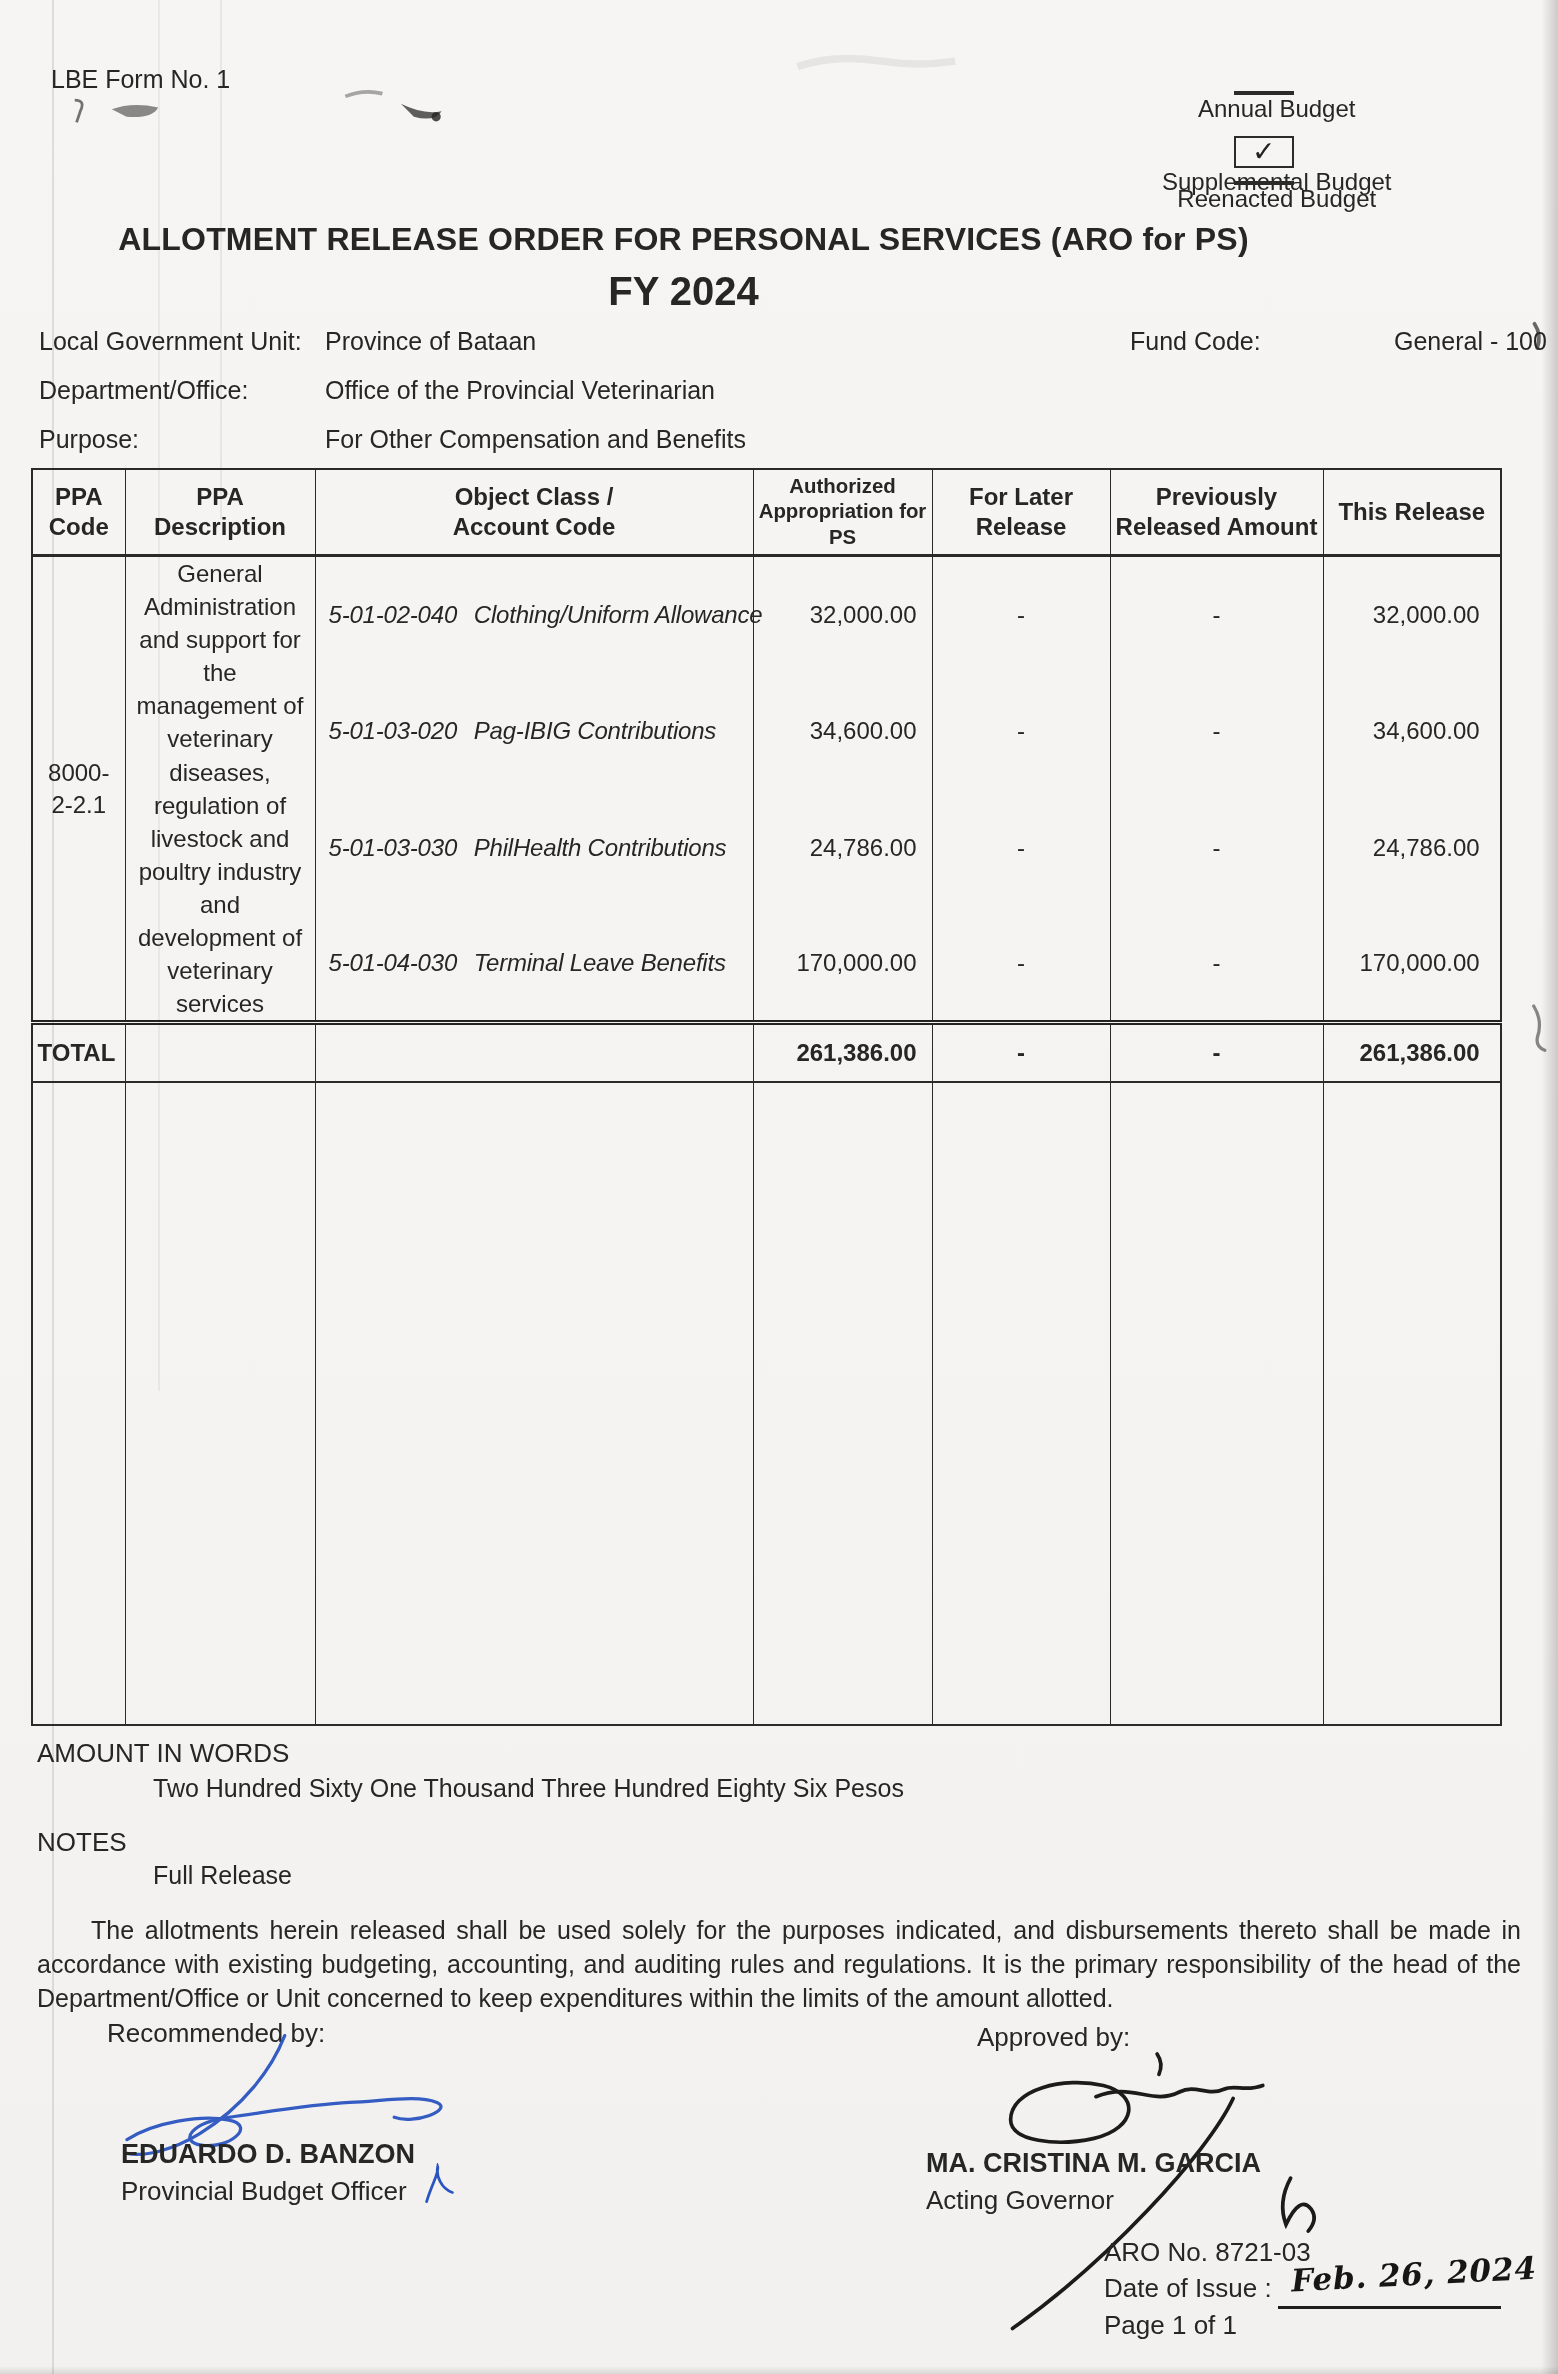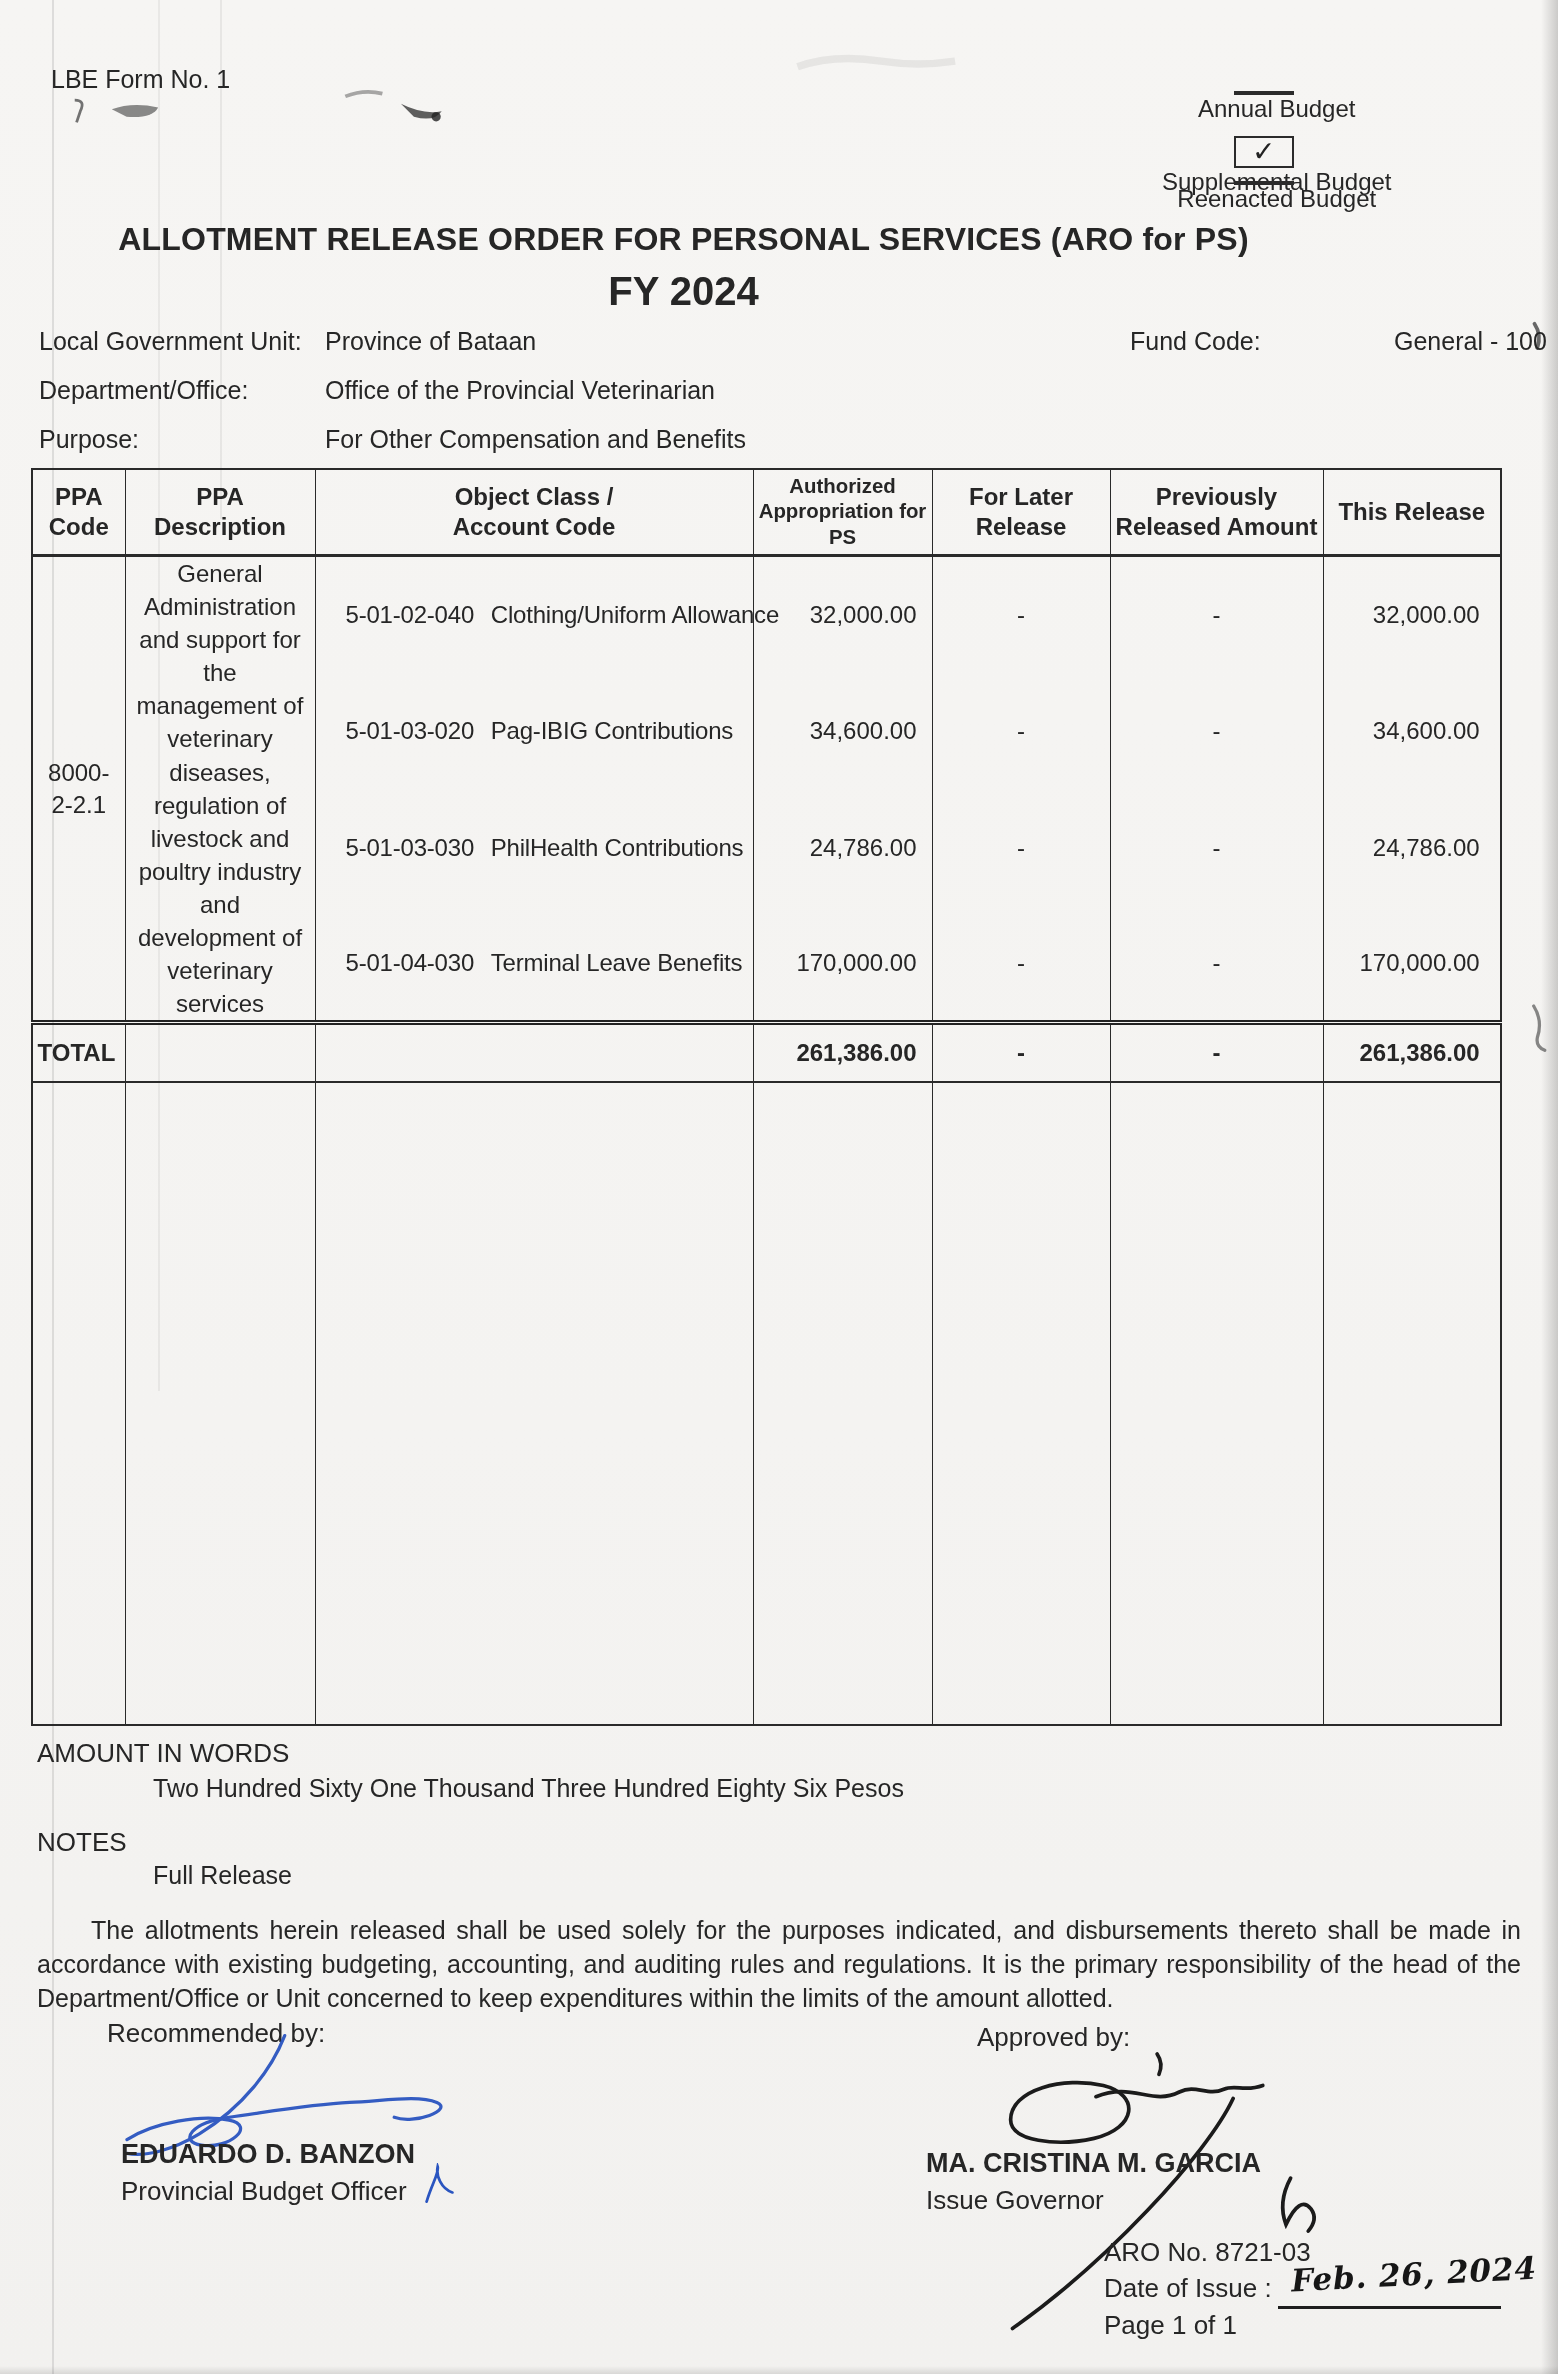--- a/index.html
+++ b/index.html
@@ -41,21 +41,21 @@
   table.aro, table.aro td, table.aro th { border:1.9px solid #2a2a2a; }
   table.aro { border-width:2.8px; }
   table.aro th { font-size:24px; font-weight:bold; vertical-align:middle; text-align:center;
                  padding:3.7px 3.7px; line-height:1.25; border-bottom-width:3.7px; }
   table.aro th.small { font-size:20.4px; }
   table.aro td { font-size:24px; vertical-align:middle; }
   .hdr-constrain { display:inline-block; max-width:209px; }
   tr.item-row td.noline { border-top:none; border-bottom:none; }
   td.ppa-code { text-align:center; line-height:1.3; padding:0 5.6px;margin-left:40px; }
   td.ppa-desc { text-align:center; line-height:1.38; padding:0 9.3px; }
-  td.acct { padding-left:30px; white-space:nowrap; font-size:23px; letter-spacing:-0.2px; }
+  td.acct { padding-left:13px; white-space:nowrap; font-size:23px; letter-spacing:-0.2px;font-style:italic; }
   td.acct .code { margin-right:16.7px; }
   td.amt   { text-align:right; padding-right:15px; }
   td.amt.last { padding-right:20.4px; }
   td.dash  { text-align:center; }
   tr.total-row td { border-top:5.6px double #222; border-bottom:2.8px solid #2a2a2a; font-weight:bold; }
   tr.total-row td.total-label { text-align:left; padding-left:4.6px; }
   tr.empty-row td { border-top:none; }
 
   .sec-label { position:absolute; font-size:26px; }
   .sec-value { position:absolute; font-size:25px; }
@@ -242,21 +242,21 @@
   <svg class="sig-svg" style="left:955px; top:2041px;" width="445" height="306" viewBox="0 0 480 330">
     <g fill="none" stroke="#1b1b1b" stroke-width="4" stroke-linecap="round">
       <path d="M218 14 q7 10 2 22"></path>
       <path d="M160 48 C118 38 60 52 60 85 C60 108 110 114 150 105 C196 94 200 58 160 48"></path>
       <path d="M152 60 C192 44 212 70 242 55 C260 46 272 60 290 52 C302 47 314 55 332 48"></path>
       <path d="M300 62 C272 122 162 240 62 310"></path>
       <path d="M362 148 q-14 26 -5 50 q15 -32 27 -17 q8 11 -3 24"></path>
     </g>
   </svg>
   <div class="sig-name" style="left:926px; top:2148px;">MA. CRISTINA M. GARCIA</div>
-  <div class="sig-title" style="left:926px; top:2185px;">Issue Governor</div>
+  <div class="sig-title" style="left:926px; top:2185px;">Acting Governor</div>
 
   <div class="footer-line" style="left:1104px; top:2237px;">ARO No. 8721-03</div>
   <div class="footer-line" style="left:1104px; top:2273px;">Date of Issue :</div>
   <div class="handwritten">Feb. 26, 2024</div>
   <div class="date-underline"></div>
   <div class="footer-line" style="left:1104px; top:2310px;">Page 1 of 1</div>
 
 </div>
 
 

